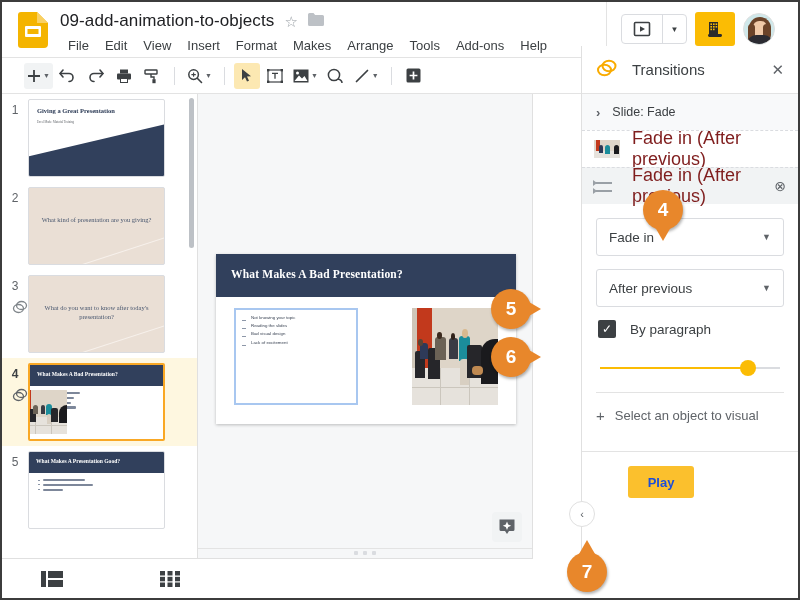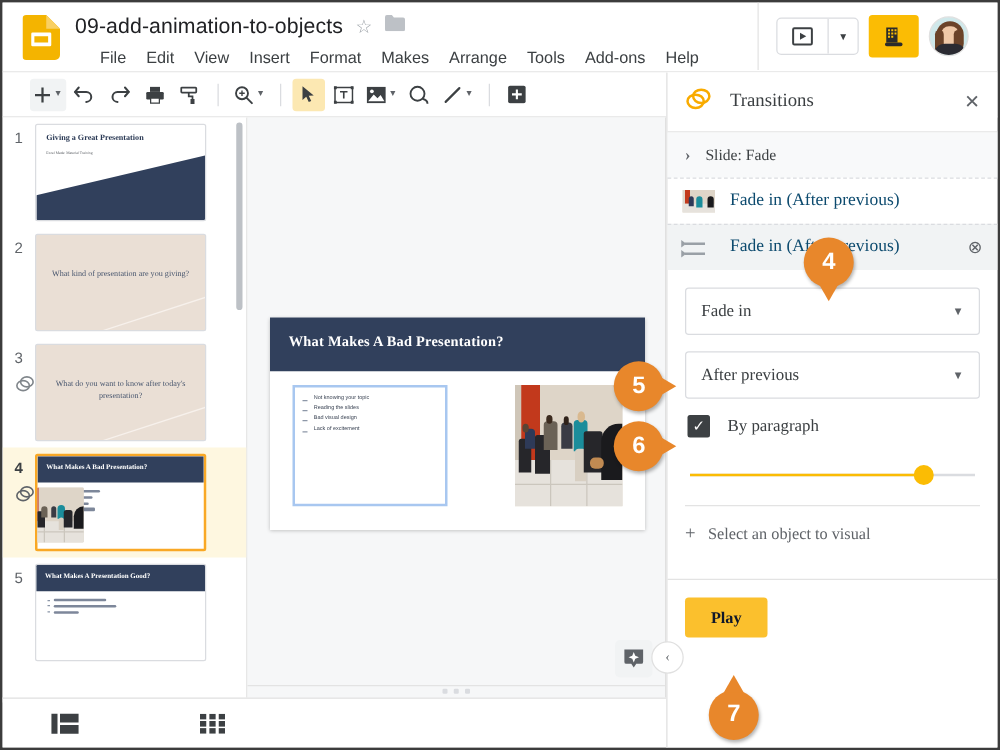--- a/index.html
+++ b/index.html
@@ -31,21 +31,21 @@
     position: absolute; left: 58px; top: 6px; height: 26px;
     display: flex; align-items: center; gap: 10px;
   }
   .doc-title {
     font-size: 17px; color: #202124; letter-spacing: 0.1px;
     white-space: nowrap;
   }
   .star-icon { color: #9aa0a6; font-size: 15px; line-height: 1; }
   .folder-icon { display: inline-block; }
   .menubar {
-    position: absolute; left: 70px; top: 32px; height: 22px;
+    position: absolute; left: 58px; top: 32px; height: 22px;
     display: flex; align-items: center; gap: 0px;
   }
   .menu-item {
     font-size: 13px; color: #3c4043;
     padding: 2px 8px; border-radius: 3px; cursor: default;
     white-space: nowrap;
   }
 
   .topright {
     position: absolute; right: 0; top: 0; width: 192px; height: 54px;
@@ -198,42 +198,42 @@
     position: absolute; left: 0; bottom: 0; width: 531px; height: 40px;
     background: #fff; border-top: 1px solid #e0e0e0;
     display: flex; align-items: center;
   }
   .bb-btn { width: 60px; display:flex; align-items:center; justify-content:center; }
   .bb-btn.first { margin-left: 20px; }
   .bb-btn.second { margin-left: 58px; }
 
   
   .rpanel {
-    position: absolute; right: 0; top: 56px; width: 265px; height: 542px;
-    background: #fff; border-left: 1px solid #e0e0e0; font-family: Liberation Serif, serif;
+    position: absolute; right: 0; top: 44px; width: 217px; height: 542px;
+    background: #fff; border-left: 1px solid #e0e0e0;
   }
   .rp-header {
     height: 48px; display: flex; align-items: center; padding: 0 14px;
     border-bottom: 1px solid #e3e3e3; gap: 14px;
   }
   .rp-title { font-size: 15px; color: #3c4043; flex: 1; }
   .rp-close { color:#5f6368; font-size:15px; }
   .rp-row-slide {
     height: 36px; display:flex; align-items:center; gap:12px; padding:0 14px;
     background:#f8f9fa;
   }
   .chev-right { color:#5f6368; font-size:13px; font-weight:bold; }
   .rp-row-slide-txt { font-size:12.5px; color:#3c4043; }
   .anim-row {
     height: 37px; display:flex; align-items:center; gap:12px; padding:0 12px;
     border-top: 1px dashed #dadce0; position: relative;
   }
   .anim-row.sel { background:#f1f3f4; }
   .anim-thumb { width:26px; height:18px; flex:none; }
-  .anim-label { font-size:14px; color:#0c4a6e; flex:1; }
+  .anim-label { font-size:18px; color:#7f1d1d; flex:1; }
   .anim-remove { font-size:14px; color:#5f6368; }
   .bulicon { width:26px; height:18px; flex:none; position:relative; }
   .bi-row { position:absolute; left:2px; height:1.5px; background:#9aa0a6; }
   .bi-car { position:absolute; left:-1px; width:0;height:0;
             border-left:4px solid #9aa0a6; border-top:3px solid transparent; border-bottom:3px solid transparent;}
 
   .rp-body { padding: 14px 14px 0 14px; }
   .select {
     height: 38px; border: 1px solid #dadce0; border-radius: 3px;
     display:flex; align-items:center; padding: 0 12px; margin-bottom: 13px;
@@ -258,21 +258,21 @@
   .slider-labels { display:flex; justify-content:space-between; margin: 6px 4px 0 4px; }
   .sl-lab { font-size:11.5px; color:#5f6368; }
   .rp-sep { height:1px; background:#e3e3e3; margin-top:14px; }
   .addobj { height:44px; display:flex; align-items:center; gap:10px; padding:0 14px; }
   .addobj-plus { font-size:15px; color:#5f6368; }
   .addobj-txt { font-size:13px; color:#5f6368; }
   .play-wrap { padding: 14px; }
   .play-btn {
     width: 66px; height: 32px; background:#fbc02d; border-radius:3px;
     display:flex; align-items:center; justify-content:center;
-    font-size:13px; color:#0f172a; font-weight:bold;
+    font-size:13px; color:#1d4ed8; font-weight:bold;margin-left:32px;
   }
   .collapse-tab {
     position:absolute; left:-13px; top: 455px; width: 26px; height: 26px;
     border-radius: 50%; background:#fff; border:1px solid #e0e0e0;
     display:flex; align-items:center; justify-content:center;
     font-size:11px; color:#5f6368;
   }
 
   
   .callout {

